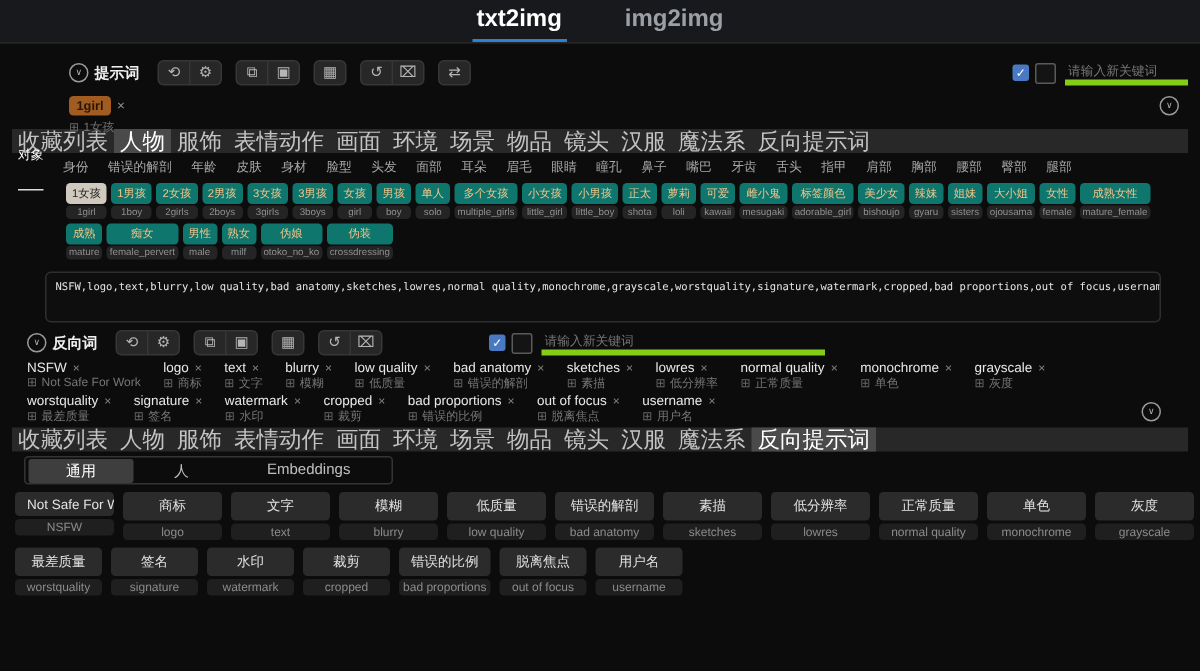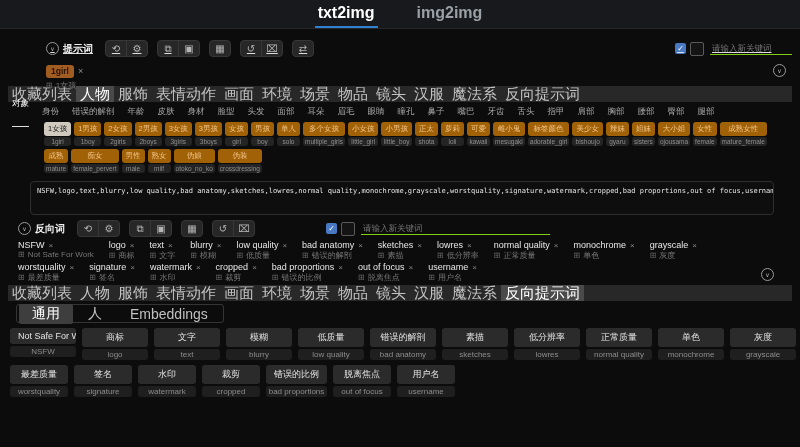--- a/index.html
+++ b/index.html
@@ -6,34 +6,34 @@
   body{background:#0c0c0c;font-family:"Liberation Sans",sans-serif;color:#ddd;position:relative;}
   
   .topnav{height:28px;background:#17191c;border-bottom:1px solid #262626;display:flex;justify-content:center;align-items:flex-end;gap:36px;}
   .topnav .tab{font-size:16px;font-weight:bold;color:#9aa0a6;padding:5px 3px 4px;border-bottom:2px solid transparent;cursor:default;}
   .topnav .tab.active{color:#fff;border-bottom-color:#2f7fd3;}
   .content{padding:6px 8px 0 8px;}
   
   .prompt-box{display:block;width:730px;margin-left:22px;height:24px;background:#0e0e0e;border:1px solid #2e2e2e;border-radius:4px;color:#e6e6e6;font-family:"DejaVu Sans Mono",monospace;font-size:7px;padding:4px 6px;resize:none;white-space:pre;overflow:hidden;line-height:1.5;}
   
   .toolbar{display:flex;align-items:center;position:relative;height:17px;margin-top:5px;}
-  .toolbar.pos{margin-left:38px;text-decoration:underline;}
+  .toolbar.pos{margin-left:38px;}
   .toolbar.neg{margin-left:10px;}
   .chevcircle{width:11px;height:11px;border:1px solid #9a9a9a;border-radius:50%;display:inline-flex;align-items:center;justify-content:center;font-size:6px;color:#b5b5b5;line-height:1;}
   .toolbar .chevcircle{margin-right:4px;}
   .tlabel{font-size:10px;font-weight:bold;color:#efefef;margin-right:12px;}
   .icon-group{display:flex;background:#272727;border:1px solid #373737;border-radius:4px;margin-right:9px;}
   .icon-btn{width:20px;height:15px;display:flex;align-items:center;justify-content:center;border-right:1px solid #373737;}
   .icon-btn:last-child{border-right:none;}
   .icon-btn span{color:#b5b5b5;font-size:10px;line-height:1;}
   .toolbar .spacer{flex:1;}
   .neg-gap{width:62px;}
   .checkbox{width:11px;height:11px;background:#4a79c4;border-radius:2px;display:flex;align-items:center;justify-content:center;color:#fff;font-size:8px;line-height:1;}
   .empty-box{width:12px;height:12px;border:1px solid #5a5a5a;border-radius:2px;margin:0 6px 0 4px;background:#141414;}
-  .kw-input{background:transparent;border:none;outline:none;border-bottom:1px solid #84cc16;color:#ccc;font-size:8.5px;padding:1px 2px;font-family:"Liberation Sans",sans-serif;}
+  .kw-input{background:transparent;border:none;outline:none;border-bottom:4px solid #84cc16;color:#ccc;font-size:8.5px;padding:1px 2px;font-family:"Liberation Sans",sans-serif;}
   .kw-input.pos{width:78px;}
   .kw-input.neg{width:185px;}
   
   .chip-row{margin:3px 0 0 38px;height:24px;position:relative;}
   .chip{display:inline-flex;flex-direction:column;}
   .chip-top{display:flex;align-items:center;gap:4px;}
   .chip-badge{background:#a15c21;color:#2a1503;font-size:8.5px;font-weight:bold;padding:1px 5px 2px;border-radius:3px;}
   .chip-x{color:#8f8f8f;font-size:9px;line-height:1;}
   .chip-trans{color:#737373;font-size:8px;margin-top:2px;display:flex;gap:3px;align-items:center;}
   .trans-ico{font-size:8px;color:#666;}
@@ -43,40 +43,40 @@
   .ttab{font-size:15px;color:#c3c3c3;padding:0 4px;display:flex;align-items:center;white-space:nowrap;}
   .ttab.selected{background:#4a4a4a;color:#fff;}
   
   .catrow{display:flex;gap:13px;margin:4px 0 0 4px;font-size:8.5px;color:#a8a8a8;height:12px;align-items:center;}
   .cat{white-space:nowrap;}
   .cat.selected{color:#fff;border-bottom:1px solid #ddd;padding-bottom:16px;}
   
   .taggrid{margin:4px 0 0 36px;width:742px;overflow:hidden;}
   .tagrow{display:flex;gap:3px;margin-bottom:3px;flex-wrap:nowrap;}
   .tagbtn{display:flex;flex-direction:column;flex:0 1 auto;min-width:0;}
-  .tagbtn .zh{background:#a16207;color:#f3c488;font-size:7.5px;padding:2px 4px;text-align:center;border-radius:3px;white-space:nowrap;overflow:hidden;}
+  .tagbtn .zh{background:#0f766e;color:#f3c488;font-size:7.5px;padding:2px 4px;text-align:center;border-radius:3px;white-space:nowrap;overflow:hidden;}
   .tagbtn .en{color:#8f8f8f;background:#242424;font-size:6.5px;text-align:center;padding:1px 2px;margin-top:1px;border-radius:3px;white-space:nowrap;overflow:hidden;}
   .tagbtn.selected .zh{background:#cfc9be;color:#1d1d1d;}
   
   .color-row{display:flex;align-items:center;margin:5px 0 0 4px;gap:4px;position:relative;height:14px;width:784px;}
   .color-label{font-size:9px;color:#cfcfcf;margin-right:2px;}
   .swatch{width:12px;height:12px;border-radius:2px;}
   .swatch.box{border:1px solid #777;color:#bbb;font-size:8px;display:flex;align-items:center;justify-content:center;background:transparent;line-height:1;}
   .color-row .spacer{flex:1;}
   .footnote{font-size:8px;color:#6f6f6f;white-space:nowrap;}
   
   .negchips{margin:3px 0 0 10px;display:flex;flex-wrap:wrap;column-gap:15px;row-gap:1px;position:relative;padding-right:34px;width:730px;}
   .nchip{display:flex;flex-direction:column;}
   .nchip-top{display:flex;gap:4px;align-items:center;font-size:9px;color:#e8e8e8;white-space:nowrap;}
   .nchip-x{color:#888;font-size:8px;}
   .nchip-trans{color:#767676;font-size:8px;display:flex;gap:3px;align-items:center;white-space:nowrap;}
   .neg-chev{position:absolute;right:8px;bottom:2px;}
   
   .subtabs{display:inline-flex;margin:3px 0 0 8px;align-items:center;height:15px;border:1px solid #343434;border-radius:3px;padding:1px 2px;gap:2px;}
-  .subtab{font-size:14px;color:#c0c0c0;padding:1px 13px;border-radius:2px;white-space:nowrap;text-align:center;}
+  .subtab{font-size:10px;color:#c0c0c0;padding:1px 25px;border-radius:2px;white-space:nowrap;text-align:center;}
   .subtab.active{background:#3e3e3e;color:#fff;}
   
   .neggrid{margin:5px 0 0 2px;width:786px;}
   .negrow{display:flex;gap:6px;margin-bottom:5px;}
   .negrow.stretch .ngbtn{flex:1;}
   .ngbtn{display:flex;flex-direction:column;min-width:0;}
   .ngbtn .zh{background:#2b2b2b;color:#e3e3e3;font-size:9px;text-align:center;padding:3px 8px;border-radius:3px;white-space:nowrap;overflow:hidden;}
   .ngbtn .en{color:#8c8c8c;background:#1f1f1f;font-size:8px;text-align:center;padding:1px 2px;margin-top:2px;border-radius:3px;white-space:nowrap;overflow:hidden;}
   .negrow .ngbtn.narrow{flex:0 0 auto;min-width:58px;}
 </style>

